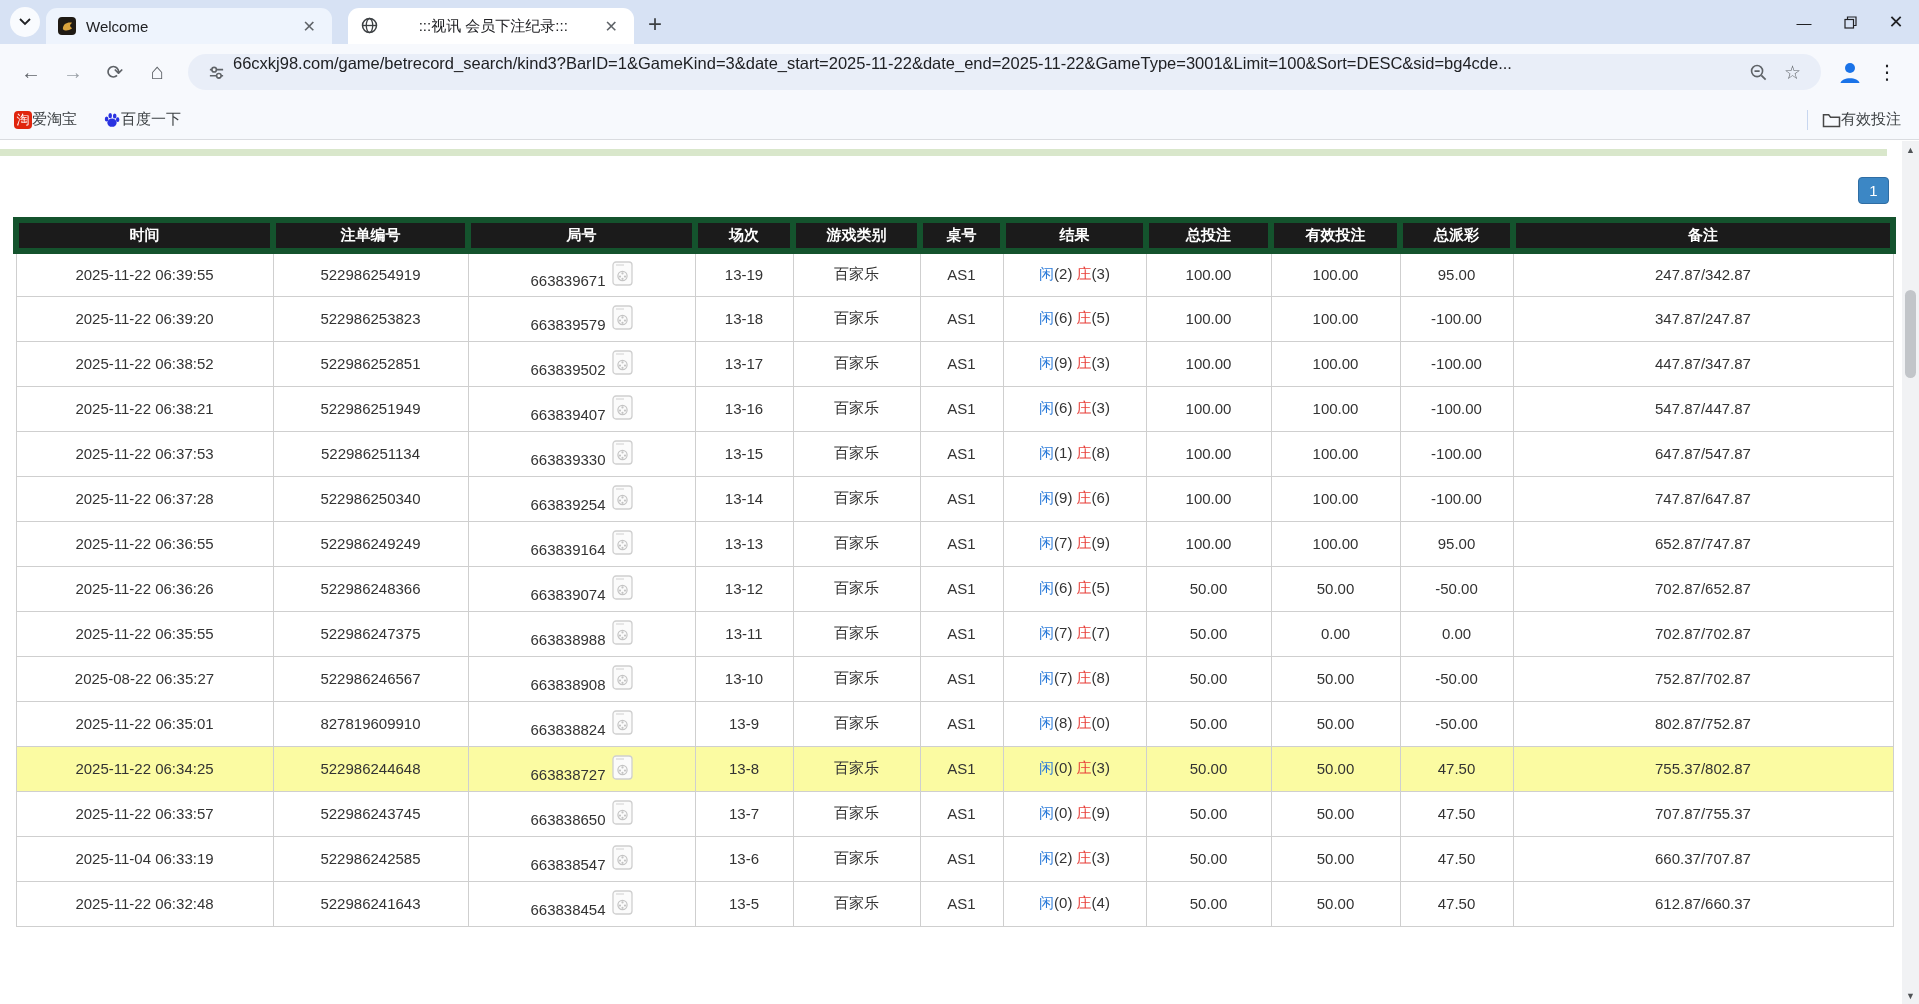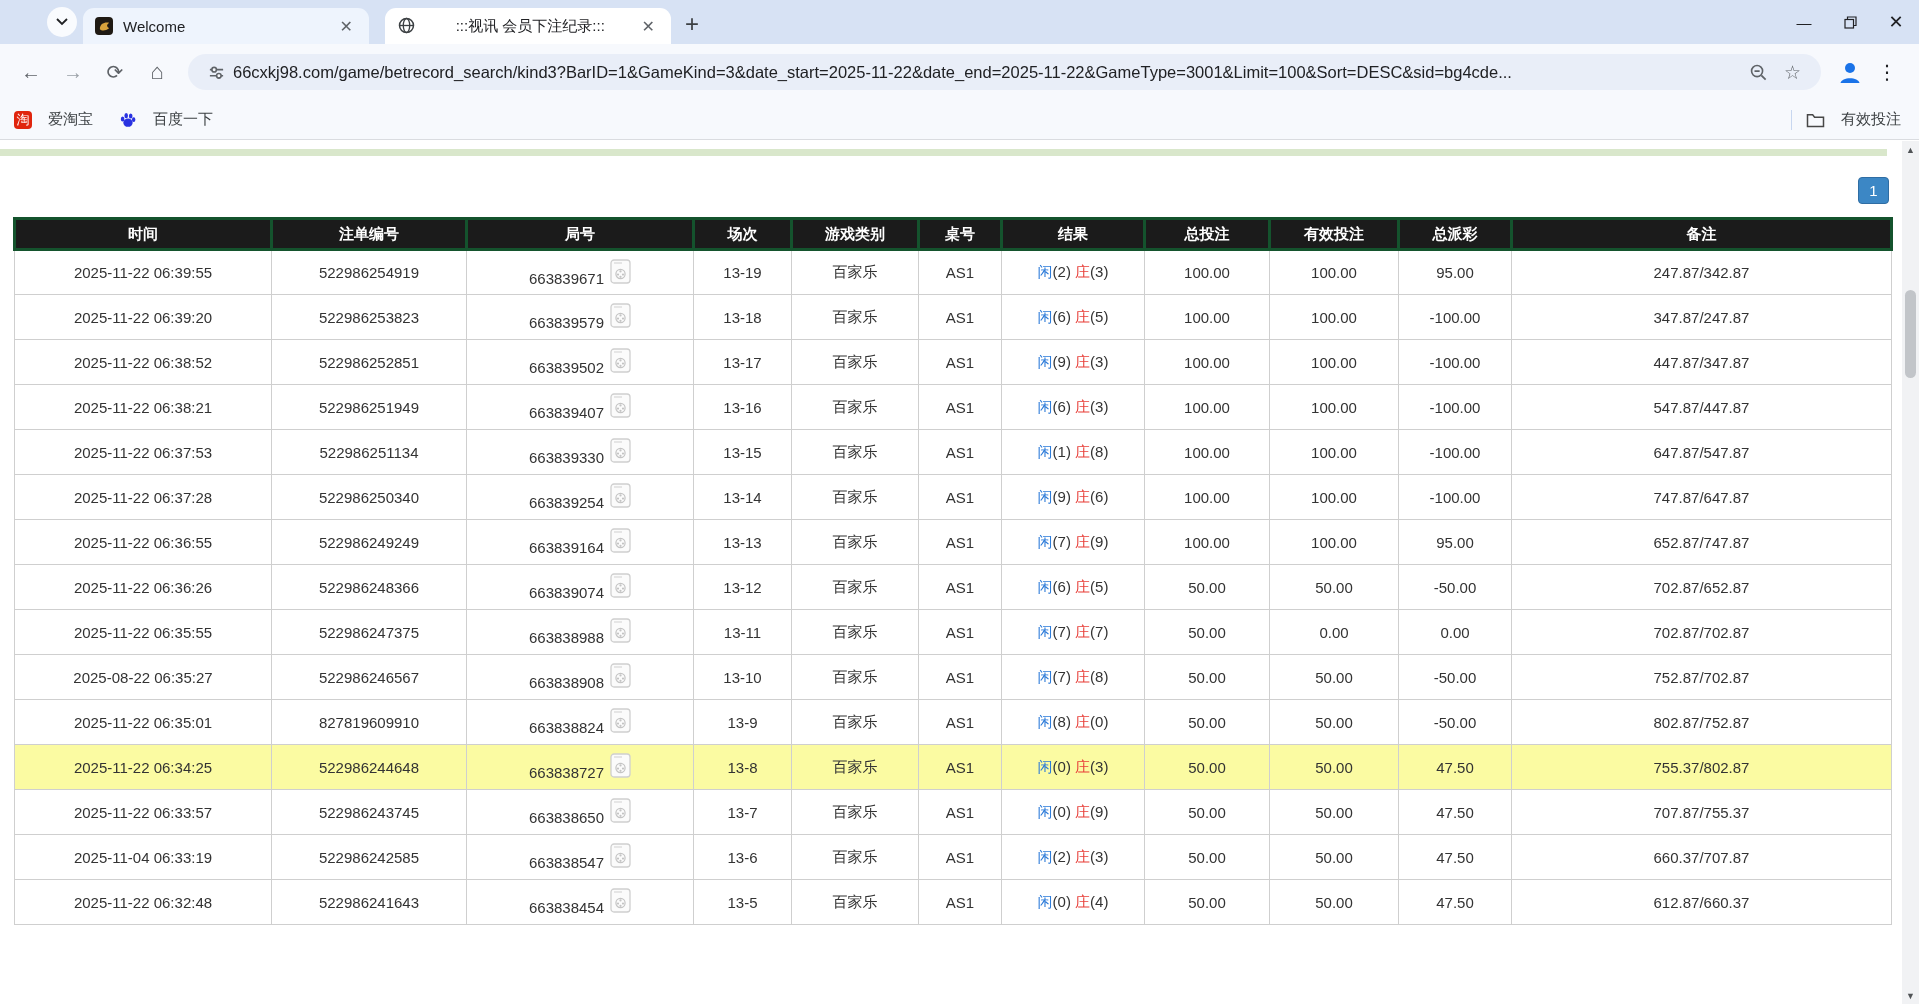--- a/index.html
+++ b/index.html
@@ -1,66 +1,66 @@
 <!DOCTYPE html>
 <html style="--accent-blue: #2c7bd9; --banker-red: #e8403a; --negative-red: #ff0000; --header-bg: #1b1b1b; --row-highlight: #fbfba2; --summary-bg: #9b9b9b; --pagination-blue: #3c87c5; --strip-green: #d9e7cb; --frame-bg: #d7e2f4; --toolbar-bg: #f7f9fd; --pill-bg: #e9eef8; --border-gray: #cfcfcf;"><head>
 <meta charset="utf-8">
 <style>
   * { box-sizing: border-box; margin: 0; padding: 0; }
   html,body { width:1919px; height:1004px; overflow:hidden;
     font-family:"Liberation Sans", sans-serif; background:#fff; }
 
   
-  .tabstrip { position:relative; height:44px; background:var(--frame-bg); display:flex; align-items:flex-end;padding-left:37px; }
+  .tabstrip { position:relative; height:44px; background:var(--frame-bg); display:flex; align-items:flex-end; }
   .tab-search-btn { width:30px; height:30px; margin:0 6px 7px 10px; border-radius:50%;
     background:rgba(255,255,255,.85); display:flex; align-items:center; justify-content:center; }
   .tab { height:36px; display:flex; align-items:center; padding:0 10px 0 12px;
     border-radius:11px 11px 0 0; width:286px; }
   .tab.inactive { background:#eef4fd; }
   .tab.active { background:#ffffff;text-align:center; }
   .tab + .tab { margin-left:16px; }
   .favicon { width:18px; height:18px; margin-right:10px; flex:0 0 auto; }
   .fav-dark { background:#1f1a14; border-radius:4px; display:flex; align-items:center; justify-content:center; }
   .tab-title { font-size:15px; color:#202124; white-space:nowrap; overflow:hidden; flex:1; }
   .tab-close { font-size:16px; color:#5f6368; padding:2px 6px; border-radius:50%; }
   .newtab-btn { font-size:24px; color:#3c4043; margin:0 0 10px 14px; line-height:20px; }
   .win-controls { position:absolute; right:0; top:0; height:44px; display:flex; }
   .win-controls span { width:46px; display:flex; align-items:center; justify-content:center; color:#202124; font-size:15px; }
 
   .toolbar { height:56px; background:var(--toolbar-bg); display:flex; align-items:center; padding:0 10px 0 14px; }
   .nav-ic { width:34px; height:34px; display:flex; align-items:center; justify-content:center;
     font-size:20px; color:#5f6368; margin-right:8px; border-radius:50%; }
   .url-pill { flex:1; height:36px; background:var(--pill-bg); border-radius:18px;
-    display:flex; align-items:center; padding:0 12px; margin:0 6px; overflow:hidden; }
+    display:flex; padding:0 12px; margin:0 6px; overflow:hidden; }
   .url-text { flex:1; font-size:16.5px; color:#202124; white-space:nowrap; overflow:hidden; }
   .pill-ic { margin:0 8px; flex:0 0 auto; display:flex; align-items:center; color:#5f6368; }
   .star { font-size:19px; color:#5f6368; }
   .avatar-btn { margin:0 10px; display:flex; }
   .menu-dots { font-size:20px; color:#202124; margin:0 12px 0 4px; }
 
   .bookmarks { height:40px; background:var(--toolbar-bg); display:flex; align-items:center;
     padding:0 14px; border-bottom:1px solid #dadce0; }
   .bm { display:flex; align-items:center; margin-right:26px; }
-  .bm-label { font-size:15px; color:#3c4043; margin-left:16px; }
+  .bm-label { font-size:15px; color:#3c4043; margin-left:0; }
   .bm-spacer { flex:1; }
   .bm-divider { width:1px; height:20px; background:#c8d7f0; margin-right:14px; }
   .taobao-ic { width:18px; height:18px; background:#e0250e; border-radius:4px; color:#fff;
     font-size:13px; display:flex; align-items:center; justify-content:center; }
 
   
   .page { position:relative; height:863px; background:#fff; }
   .green-strip { position:absolute; top:9px; left:0; width:1887px; height:7px; background:var(--strip-green); }
   .pagination { position:absolute; top:37px; left:1858px; width:31px; height:27px;
     background:var(--pagination-blue); border:1px solid #2f6da3; border-radius:4px;
     color:#fff; font-size:15px; display:flex; align-items:center; justify-content:center; }
 
   table.bets { position:absolute; top:77px; left:13px; width:1877px;
     border-collapse:collapse; table-layout:fixed; }
   .bets th { background:var(--header-bg); color:#fff; font-size:15px; font-weight:bold;
-    height:31px; border:3px solid #14532d; }
+    height:31px; border:6px solid #14532d; }
   .bets td { height:45px; border:1px solid var(--border-gray); text-align:center;
     font-size:15px; color:#333; background:#fff; }
   .bets tr.hl td { background:var(--row-highlight); }
   .blue { color:var(--accent-blue); }
   .red  { color:var(--banker-red); }
   .neg  { color:var(--negative-red); }
   .round-wrap { display:inline-flex; align-items:flex-end; gap:6px; }
   .sumrow td { background:var(--summary-bg); color:#fff; height:33px; border:2px solid #fff; font-size:15px; }
   .sumrow.first td { border-top:5px solid #fff; }
   .sumrow td.neg { color:var(--negative-red); font-weight:bold; }

